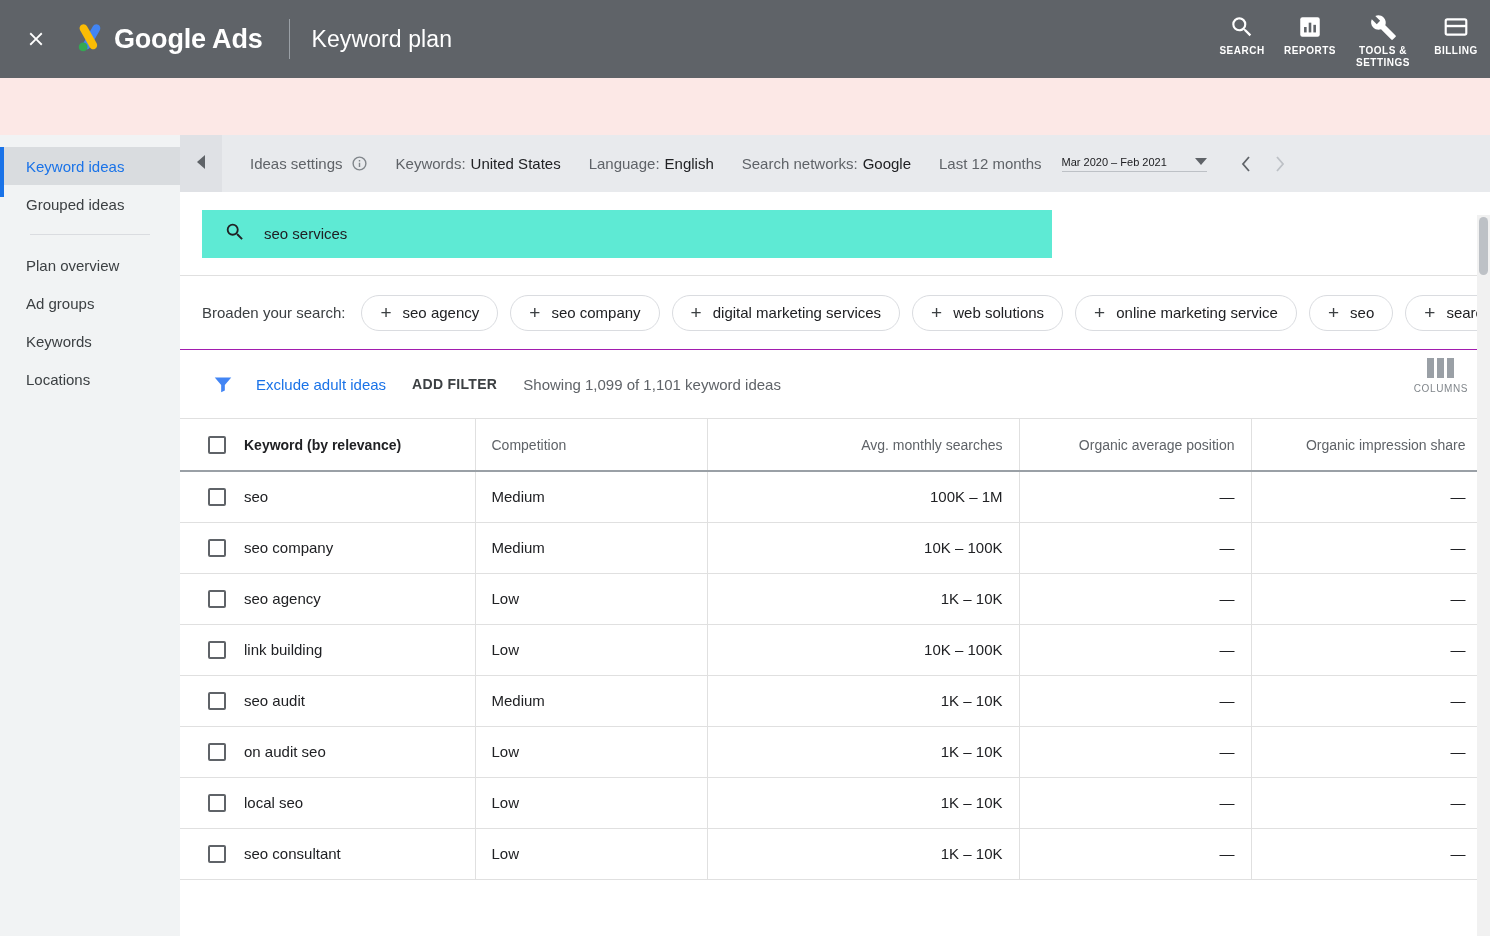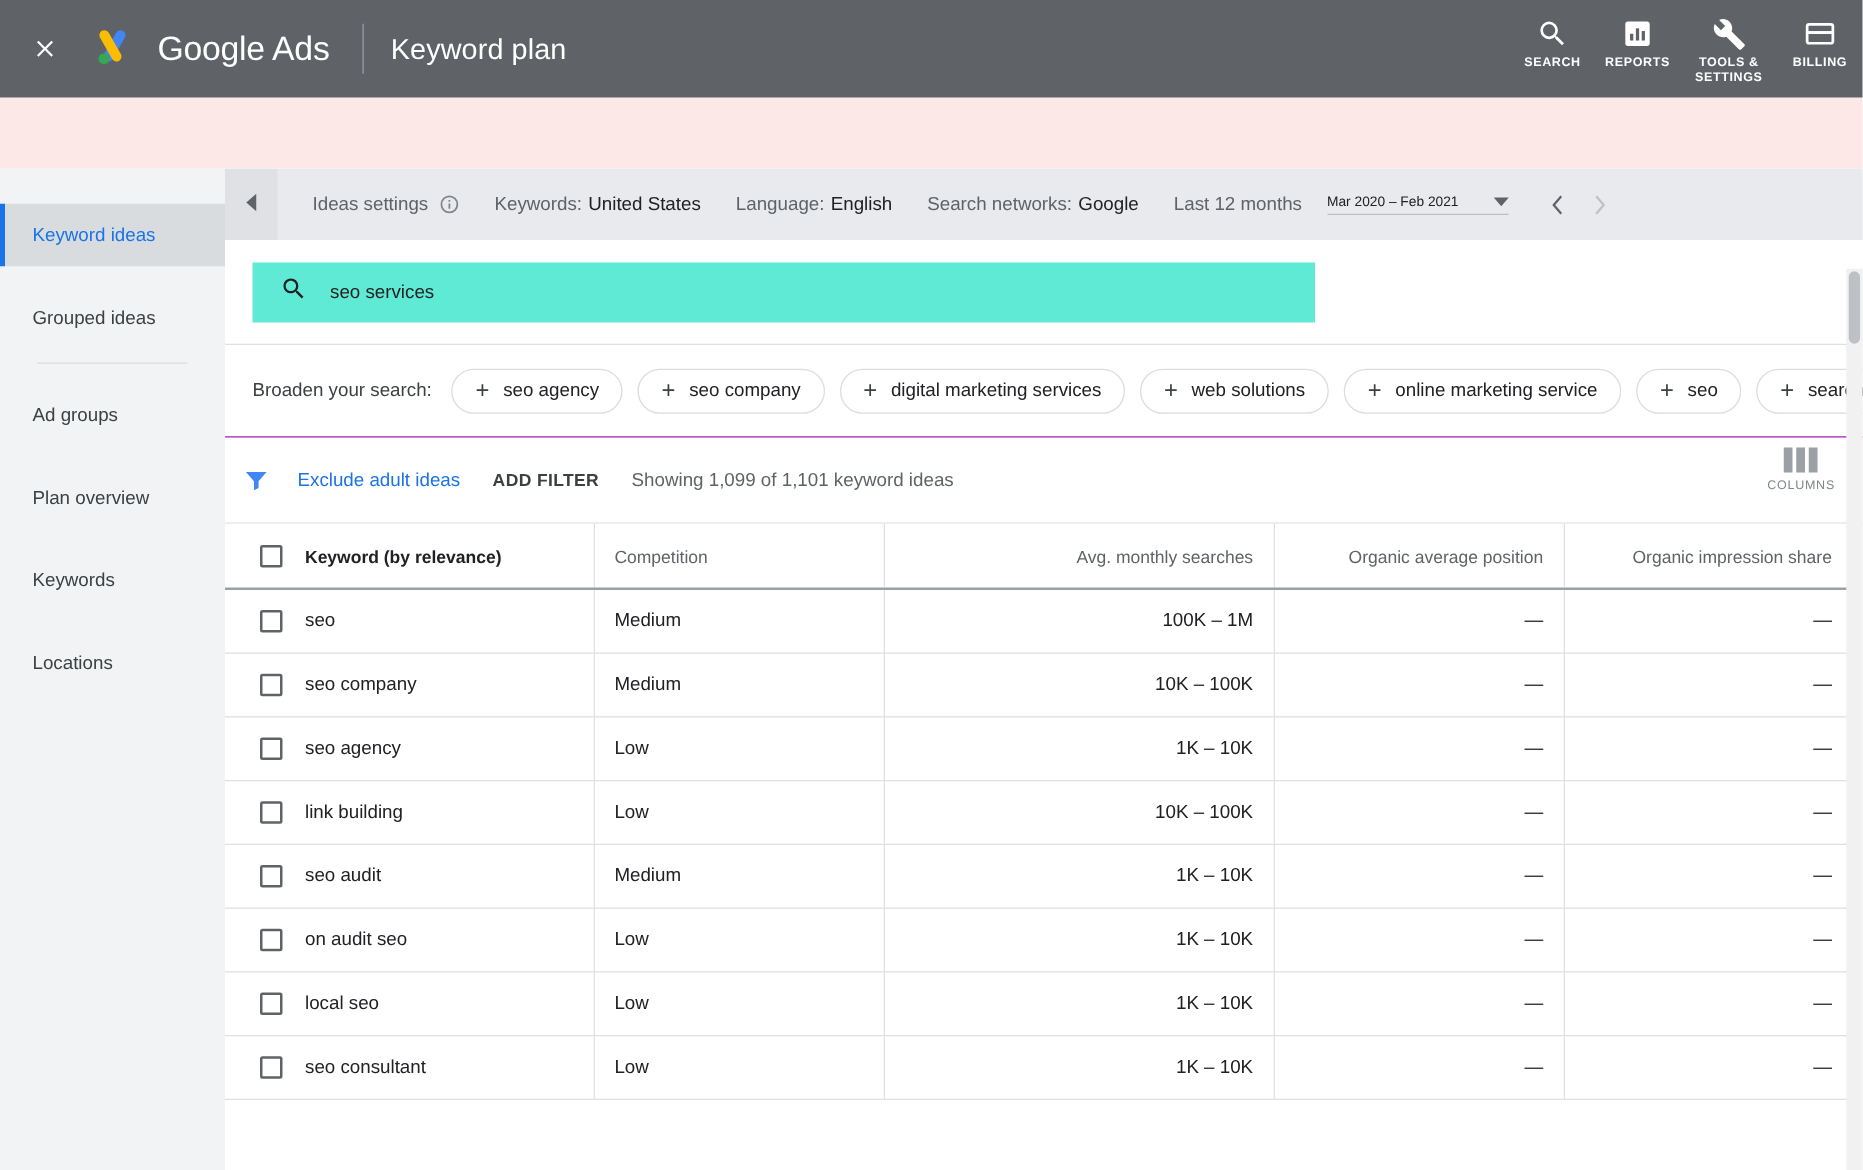--- a/index.html
+++ b/index.html
@@ -26,21 +26,21 @@
     cursor: pointer;
   }
   .close-btn svg { display: block; }
   .brand {
     display: flex; align-items: center;
     margin-left: 14px; cursor: pointer;
   }
   .ads-logo { width: 40px; height: 40px; display:block; }
   .brand-text {
     color: #ffffff; font-size: 27px; letter-spacing: -0.2px;
-    margin-left: 16px; font-weight: 400;
+    margin-left: 4px; font-weight: 700;
   }
   .vdiv {
     width: 1px; height: 40px; background: #9aa0a6;
     margin: 0 22px 0 26px;
   }
   .page-title {
     color: #ffffff; font-size: 23px; font-weight: 400;
     letter-spacing: 0.1px;
   }
   .appbar-right {
@@ -69,24 +69,23 @@
   
   .sidebar {
     position: absolute; left: 0; top: 135px;
     width: 180px; height: 801px;
     background: #f1f3f4;
     padding-top: 12px;
     z-index: 12;
   }
   .nav-item {
     position: relative;
-    height: 50px; display: flex; align-items: center;
+    height: 38px; display: flex; align-items: center;
     padding-left: 26px; font-size: 15px; color: #3c4043;
     cursor: pointer;
-    margin-top: 16px;
   }
   .nav-item.selected {
     background: #d9dcdf; color: #1a73e8;
   }
   .nav-item.selected::before {
     content: ""; position: absolute; left: 0; top: 0;
     width: 4px; height: 50px; background: #1a73e8;
   }
   .nav-sep {
     height: 1px; background: #dadce0;
@@ -161,21 +160,21 @@
     height: 36px; border: 1px solid #dadce0; border-radius: 18px;
     display: inline-flex; align-items: center;
     padding: 0 18px; margin-right: 12px; cursor: pointer;
     font-size: 15px; color: #202124; background: #fff;
   }
   .chip .plus { margin-right: 11px; font-size: 19px; color: #3c4043; line-height: 1; font-weight: 300; }
 
   
   .filter-bar {
     height: 69px; display: flex; align-items: center;
-    padding-left: 14px; position: relative;
+    padding-left: 32px; position: relative;
     border-bottom: 1px solid #e0e0e0;
   }
   .filter-icon { margin-right: 22px; display: flex; cursor: pointer; }
   .excl-link { color: #1a73e8; font-size: 15px; margin-right: 26px; cursor: pointer; }
   .add-filter { color: #3c4043; font-size: 14px; font-weight: bold; letter-spacing: .3px; margin-right: 26px; cursor: pointer; }
   .showing { color: #5f6368; font-size: 15px; }
   .columns-btn {
     position: absolute; right: 22px; top: 8px;
     display: flex; flex-direction: column; align-items: center; cursor: pointer;
   }
@@ -305,24 +304,24 @@
 
 <div class="sidebar">
   <div class="nav-item selected">
     <span>Keyword ideas</span>
   </div>
   <div class="nav-item">
     <span>Grouped ideas</span>
   </div>
   <div class="nav-sep"></div>
   <div class="nav-item">
+    <span>Plan overview</span>
+  </div>
+  <div class="nav-item">
     <span>Ad groups</span>
-  </div>
-  <div class="nav-item">
-    <span>Plan overview</span>
   </div>
   <div class="nav-item">
     <span>Keywords</span>
   </div>
   <div class="nav-item">
     <span>Locations</span>
   </div>
 </div>
 
 <div class="main">

